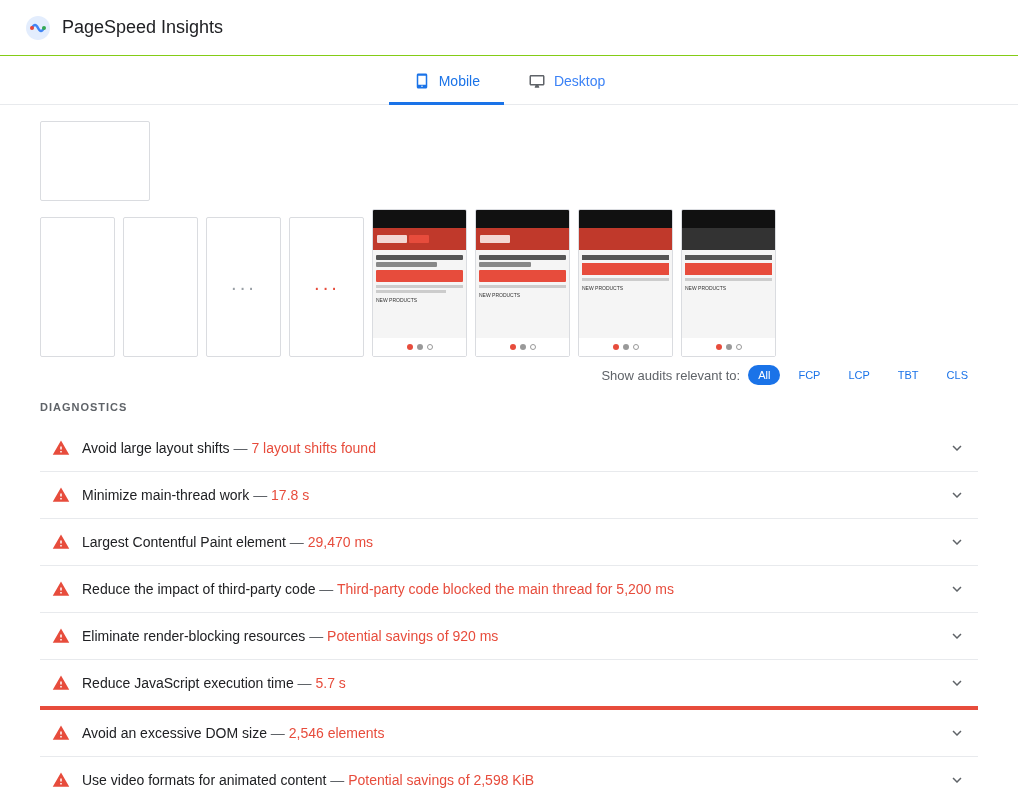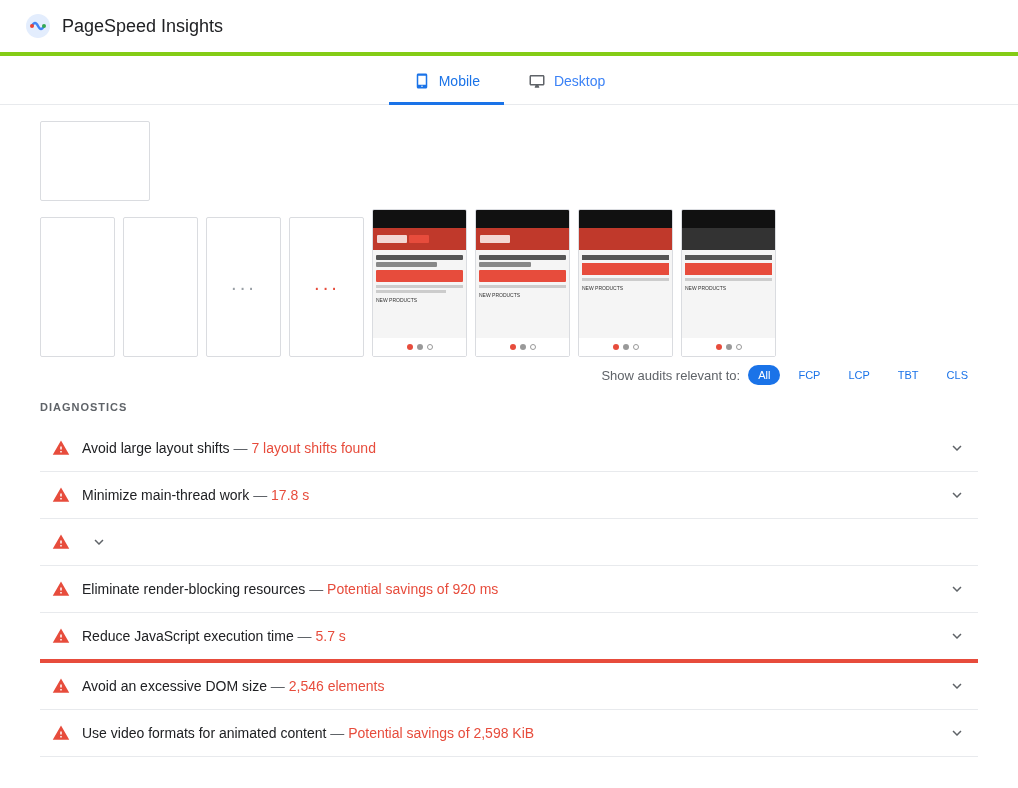--- a/index.html
+++ b/index.html
@@ -4,21 +4,21 @@
   <style>
     * { box-sizing: border-box; margin: 0; padding: 0; }
     body { font-family: 'Google Sans', Arial, sans-serif; font-size: 14px; background: #fff; color: #202124; }
 
     
     .header {
       display: flex;
       align-items: center;
       justify-content: space-between;
       padding: 8px 24px;
-      border-bottom: 4px solid #84cc16;
+      border-bottom: 1px solid #84cc16;
       height: 56px;
     }
     .header-left {
       display: flex;
       align-items: center;
       gap: 10px;
     }
     .logo-icon {
       width: 28px;
       height: 28px;
@@ -374,29 +374,43 @@
       Minimize main-thread work<span class="audit-dash"> — </span><span class="audit-detail">17.8 s</span>
     </span>
     <svg class="chevron-icon" width="18" height="18" viewBox="0 0 24 24" fill="#5f6368">
             <path d="M7.41 8.59L12 13.17l4.59-4.58L18 10l-6 6-6-6 1.41-1.41z"></path>
           </svg>
   </div>
         <div class="audit-item">
     <svg class="warning-icon" viewBox="0 0 24 24" fill="#e74c3c">
             <path d="M1 21h22L12 2 1 21zm12-3h-2v-2h2v2zm0-4h-2v-4h2v4z"></path>
           </svg>
+    <span class="audit-text">
+      Largest Contentful Paint element<span class="audit-dash"> — </span><span class="audit-detail">29,470 ms</span>
+    </span>
     <svg class="chevron-icon" width="18" height="18" viewBox="0 0 24 24" fill="#5f6368">
             <path d="M7.41 8.59L12 13.17l4.59-4.58L18 10l-6 6-6-6 1.41-1.41z"></path>
           </svg>
   </div>
         <div class="audit-item">
     <svg class="warning-icon" viewBox="0 0 24 24" fill="#e74c3c">
             <path d="M1 21h22L12 2 1 21zm12-3h-2v-2h2v2zm0-4h-2v-4h2v4z"></path>
           </svg>
     <span class="audit-text">
+      Reduce the impact of third-party code<span class="audit-dash"> — </span><span class="audit-detail">Third-party code blocked the main thread for 5,200 ms</span>
+    </span>
+    <svg class="chevron-icon" width="18" height="18" viewBox="0 0 24 24" fill="#5f6368">
+            <path d="M7.41 8.59L12 13.17l4.59-4.58L18 10l-6 6-6-6 1.41-1.41z"></path>
+          </svg>
+  </div>
+        <div class="audit-item">
+    <svg class="warning-icon" viewBox="0 0 24 24" fill="#e74c3c">
+            <path d="M1 21h22L12 2 1 21zm12-3h-2v-2h2v2zm0-4h-2v-4h2v4z"></path>
+          </svg>
+    <span class="audit-text">
       Eliminate render-blocking resources<span class="audit-dash"> — </span><span class="audit-detail">Potential savings of 920 ms</span>
     </span>
     <svg class="chevron-icon" width="18" height="18" viewBox="0 0 24 24" fill="#5f6368">
             <path d="M7.41 8.59L12 13.17l4.59-4.58L18 10l-6 6-6-6 1.41-1.41z"></path>
           </svg>
   </div>
         <div class="audit-item" style="border-bottom: 2px solid rgb(231, 76, 60);">
     <svg class="warning-icon" viewBox="0 0 24 24" fill="#e74c3c">
             <path d="M1 21h22L12 2 1 21zm12-3h-2v-2h2v2zm0-4h-2v-4h2v4z"></path>
           </svg>

